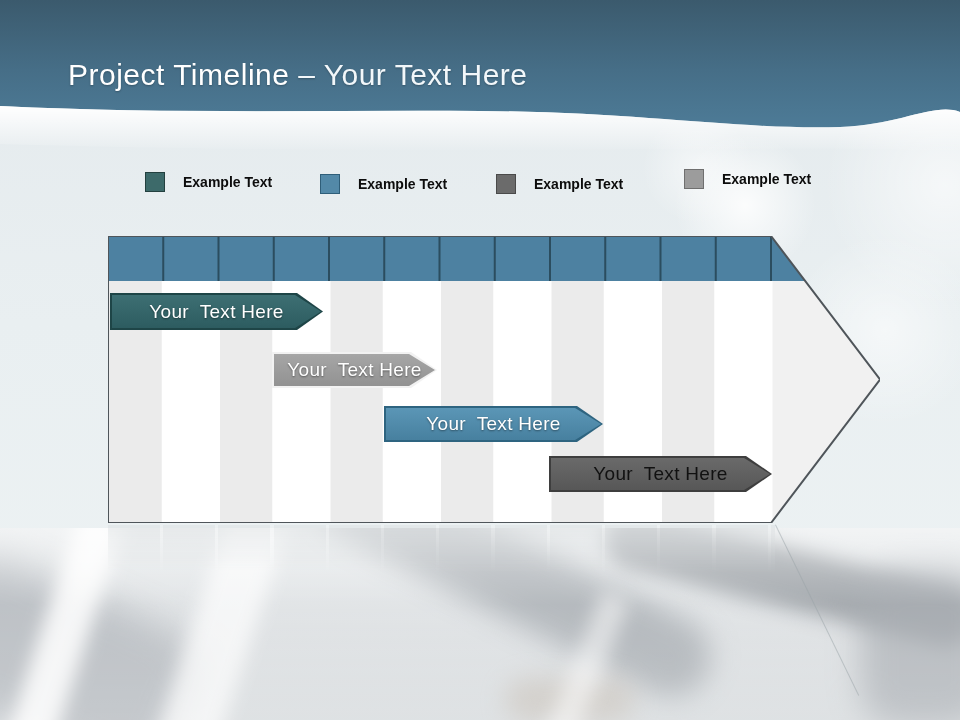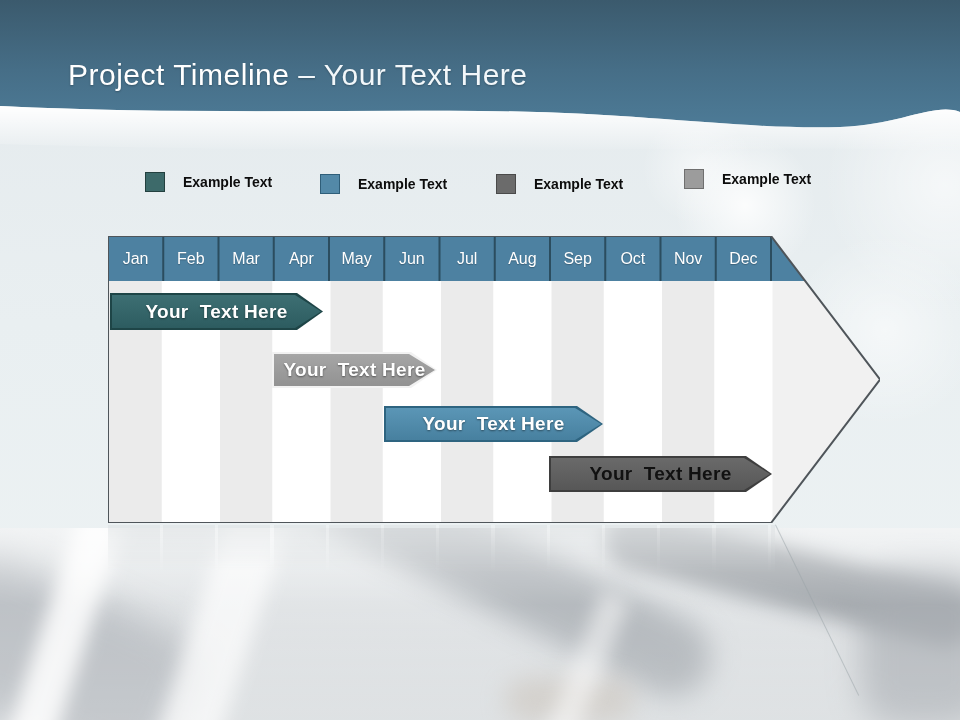--- a/index.html
+++ b/index.html
@@ -32,21 +32,21 @@
   
   .timeline-svg{position:absolute;left:108px;top:236px;}
   .month-row{
     position:absolute;left:108px;top:236px;width:663px;height:45px;display:flex;
   }
   .mcell{
     flex:1;display:flex;align-items:center;justify-content:center;
     color:#fff;font-size:16px;text-shadow:0 1px 1px rgba(0,0,0,.25);
   }
   
-  .bar{position:absolute;filter:drop-shadow(1px 2px 2px rgba(0,0,0,.18));font-weight:bold;}
+  .bar{position:absolute;filter:drop-shadow(1px 2px 2px rgba(0,0,0,.18));}
   .bar,.bar .fill{clip-path:polygon(0 0,calc(100% - 26px) 0,100% 50%,calc(100% - 26px) 100%,0 100%);}
   .bar .fill{position:absolute;inset:2px;display:flex;align-items:center;justify-content:center;}
   .bar .lbl{font-size:19px;white-space:pre;letter-spacing:.3px;}
   .bar1{background:#1e4547;} .bar1 .fill{background:linear-gradient(180deg,#3d6f73,#2d5c60);}
   .bar2{background:#f2f2f2;} .bar2 .fill{background:linear-gradient(180deg,#a6a6a6,#929292);}
   .bar3{background:#2e6480;} .bar3 .fill{background:linear-gradient(180deg,#5b96b6,#47809f);}
   .bar4{background:#3e3e3e;} .bar4 .fill{background:linear-gradient(180deg,#6a6a6a,#575757);}
   .txt-light{color:#fff;text-shadow:0 1px 2px rgba(0,0,0,.45);}
   .txt-dark{color:#111;}
   
@@ -176,34 +176,20 @@
           <line x1="442" y1="0" x2="442" y2="45"></line>
         <line x1="497.25" y1="0" x2="497.25" y2="45"></line>
           <line x1="552.5" y1="0" x2="552.5" y2="45"></line>
         <line x1="607.75" y1="0" x2="607.75" y2="45"></line>
           <line x1="663" y1="0" x2="663" y2="45"></line>
       </g>
     </g>
     <path d="M0,0 H663 L772,143.5 L663,287 H0 Z" fill="none" stroke="#4f555a" stroke-width="2"></path>
   </svg>
 
-  <div class="month-row">
-    <div class="mcell">Jan</div>
-    <div class="mcell">Feb</div>
-    <div class="mcell">Mar</div>
-    <div class="mcell">Apr</div>
-    <div class="mcell">May</div>
-    <div class="mcell">Jun</div>
-    <div class="mcell">Jul</div>
-    <div class="mcell">Aug</div>
-    <div class="mcell">Sep</div>
-    <div class="mcell">Oct</div>
-    <div class="mcell">Nov</div>
-    <div class="mcell">Dec</div>
-  </div>
 
   <div class="bar bar1" style="left:110px;top:293px;width:213px;height:37px;">
     <div class="fill">
         <span class="lbl txt-light">Your  Text Here</span>
       </div>
   </div>
   <div class="bar bar2" style="left:272px;top:352px;width:165px;height:36px;">
     <div class="fill">
         <span class="lbl txt-light">Your  Text Here</span>
       </div>

